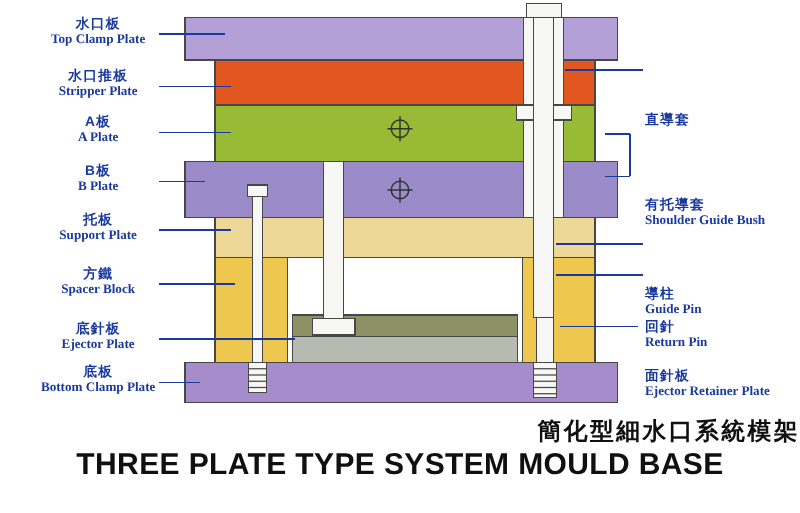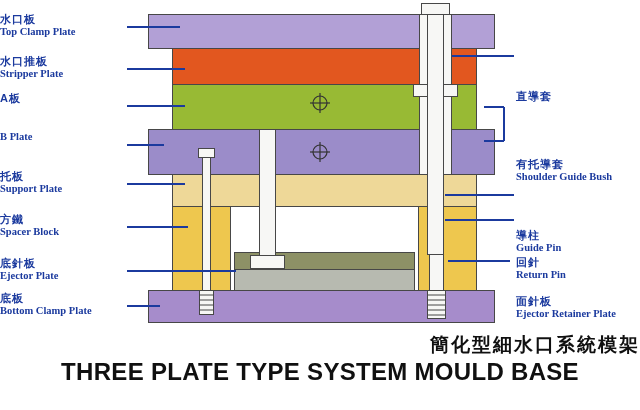--- a/index.html
+++ b/index.html
@@ -8,21 +8,21 @@
     overflow:hidden; font-family:"Liberation Sans", sans-serif;
   }
   svg.diagram { position:absolute; left:0; top:0; }
   .plate { stroke:#474747; stroke-width:1; shape-rendering:crispEdges; }
   .pin-part { stroke:#474747; stroke-width:1; shape-rendering:crispEdges; }
   .hatch { stroke:#474747; stroke-width:1; }
   .mark { stroke:#333333; stroke-width:1.2; fill:none; }
   .leader { stroke-width:1.2; shape-rendering:crispEdges; }
 
   .label { position:absolute; color:var(--label-color,#1b3a9e); line-height:1.18; }
-  .label.left  { left:0;  width:125px; text-align:left; }
+  .label.left  { left:16px;  width:125px; text-align:center; }
   .label.right { left:516px; width:122px; text-align:left;margin-top:48px; }
   .cn { font-size:11px; font-weight:700; letter-spacing:1px; font-family:"Liberation Sans", sans-serif; }
   .en { font-size:10.5px; font-weight:700; font-family:"Liberation Serif", serif; }
 
   .title-cn {
     position:absolute; top:332px; left:0; width:640px; text-align:right;
     font-size:19px; font-weight:700; letter-spacing:2px; color:#101010;
     font-family:"Liberation Sans", sans-serif;
   }
   .title-en {
@@ -111,22 +111,24 @@
   <div class="label left" style="top:13px">
     <div class="cn">水口板</div>
     <div class="en">Top Clamp Plate</div>
   </div>
   <div class="label left" style="top:55px">
     <div class="cn">水口推板</div>
     <div class="en">Stripper Plate</div>
   </div>
   <div class="label left" style="top:92px">
     <div class="cn">A板</div>
+    <div class="en">A Plate</div>
   </div>
   <div class="label left" style="top:131px">
+    <div class="cn">B板</div>
     <div class="en">B Plate</div>
   </div>
   <div class="label left" style="top:170px">
     <div class="cn">托板</div>
     <div class="en">Support Plate</div>
   </div>
   <div class="label left" style="top:213px">
     <div class="cn">方鐵</div>
     <div class="en">Spacer Block</div>
   </div>

